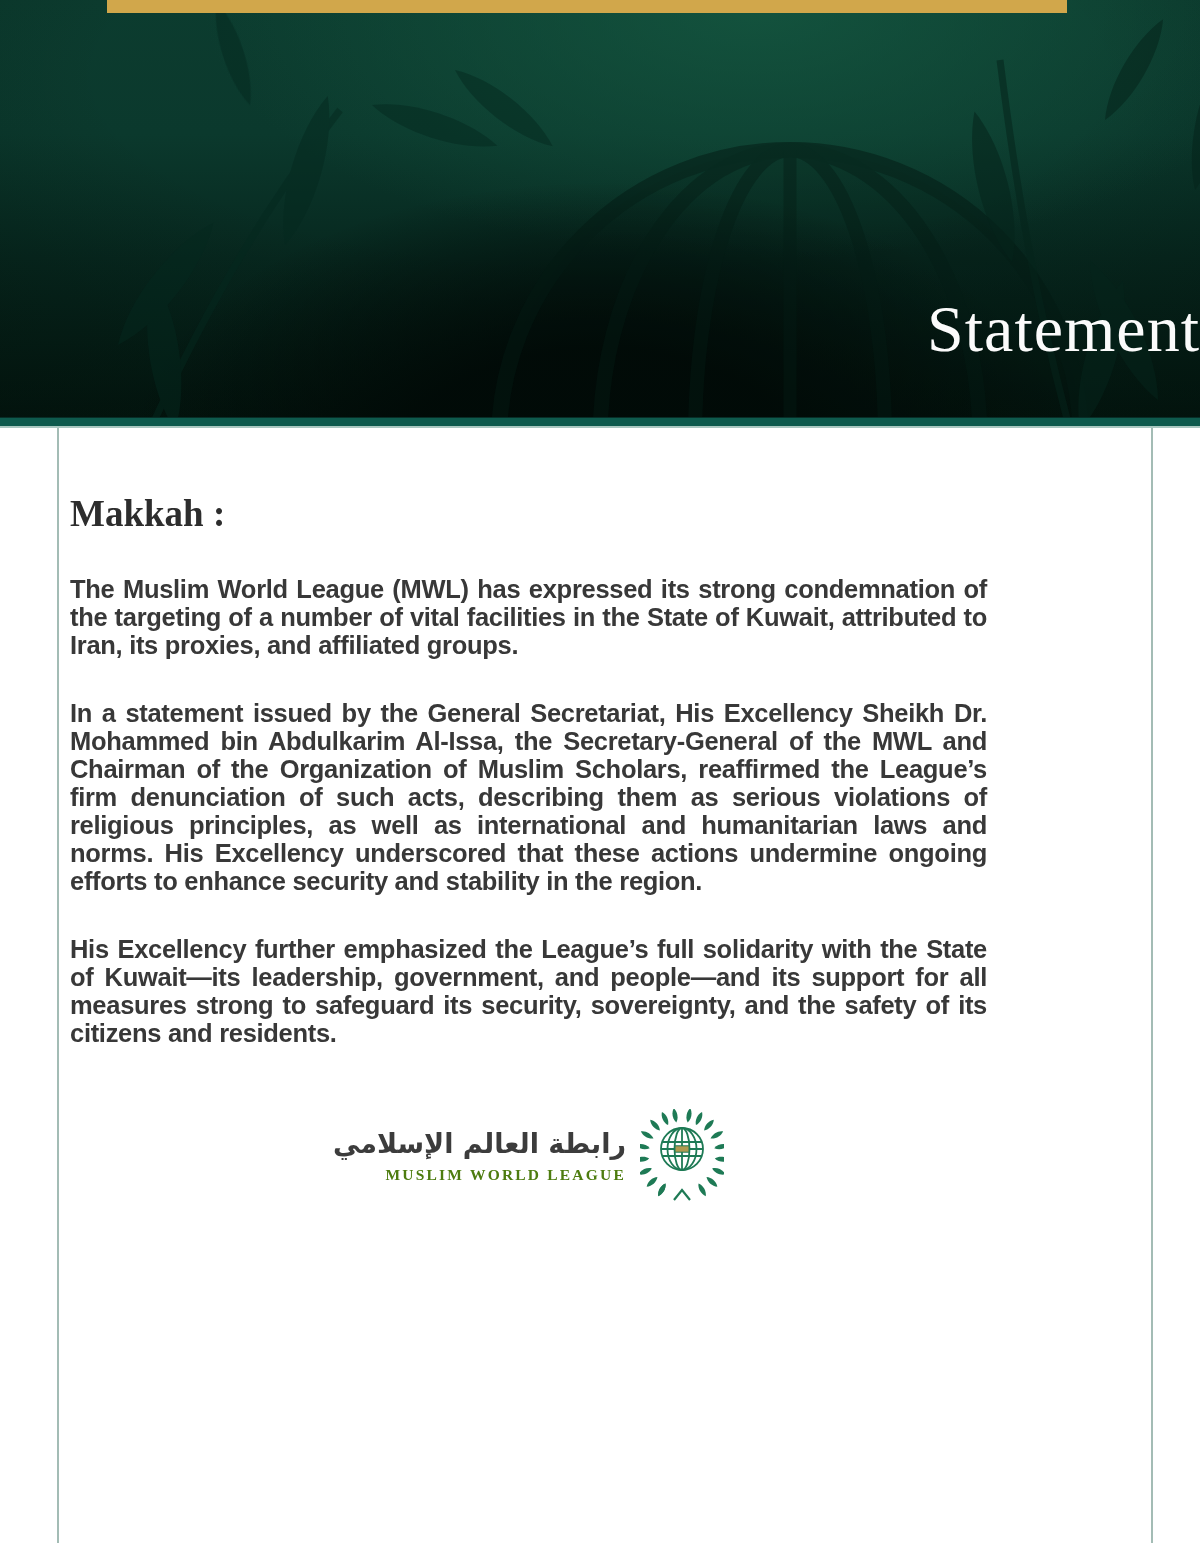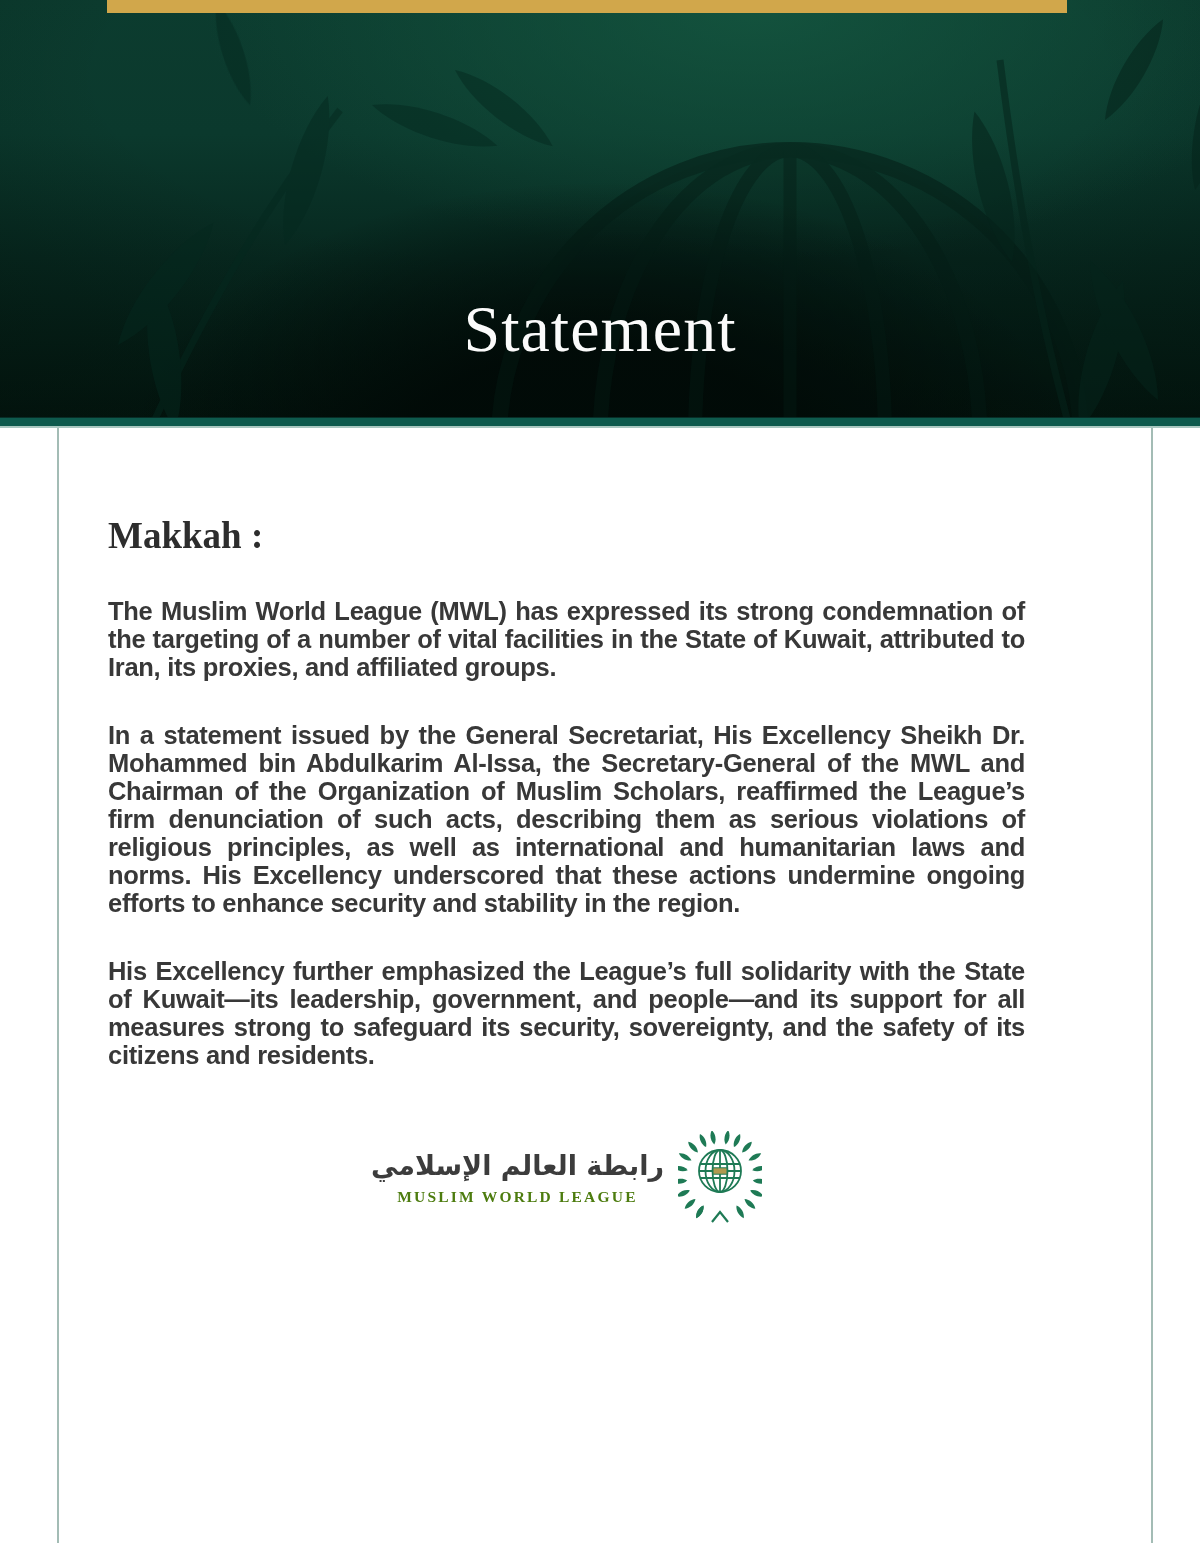--- a/index.html
+++ b/index.html
@@ -15,55 +15,55 @@
       radial-gradient(130% 140% at 50% 18%, rgba(13,62,47,0) 32%, rgba(2,15,10,.78) 96%),
       linear-gradient(180deg,#0c3c2f 0%,#0b392d 32%,#07281f 62%,#031710 100%);
   }
   .hero-decor{ position:absolute; left:0; top:0; }
   .gold-bar{
     position:absolute; left:107px; top:0; width:960px; height:13px;
     background:#d1a74b;
   }
   .hero-title{
     position:absolute; left:0; top:291px; width:100%;
-    text-align:center; color:#fbfbfb;
+    text-align:right; color:#fbfbfb;
     font-family:"Liberation Serif", serif; font-weight:400;
     font-size:66px; letter-spacing:1px;
   }
 
   
   .divider{
     width:1200px; height:11px; background:#0e5a4d;
     border-top:1px solid #082e27; border-bottom:2px solid #a9c7c0;
   }
 
   
   .page{ position:relative; width:1200px; height:1115px; background:#ffffff; }
   .edge-line{ position:absolute; top:0; bottom:0; width:2px; background:#a3bcb5; }
   .edge-line.left{ left:57px; }
   .edge-line.right{ left:1151px; }
 
-  .content{ position:relative; width:917px; margin-left:108px; padding-top:86px; }
+  .content{ position:relative; width:917px; margin-left:70px; padding-top:64px; }
   .dateline{
     font-family:"Liberation Serif", serif; font-weight:700;
     font-size:37px; color:#2d2d2d; margin:0 0 40px 0;
   }
   .content p{
     font-size:25.5px; line-height:28px; letter-spacing:-0.3px;
     font-weight:600; color:#383838;
     text-align:justify; margin:0 0 40px 0;
   }
   .content p:last-of-type{ margin-bottom:0; }
 
   
   .logo{
     margin-top:62px; display:flex; align-items:center; justify-content:center;
     gap:14px;
   }
-  .logo-text{ text-align:center; }
+  .logo-text{ text-align:right; }
   .logo-arabic{
     font-family:"DejaVu Sans", sans-serif; direction:rtl;
     font-size:27px; font-weight:700; color:#3c3c3c; line-height:1.15;
   }
   .logo-english{
     font-family:"Liberation Serif", serif; font-weight:700;
     font-size:15.5px; letter-spacing:2.2px; color:#4d7c0f; margin-top:6px;
     white-space:nowrap;
   }
 </style>

